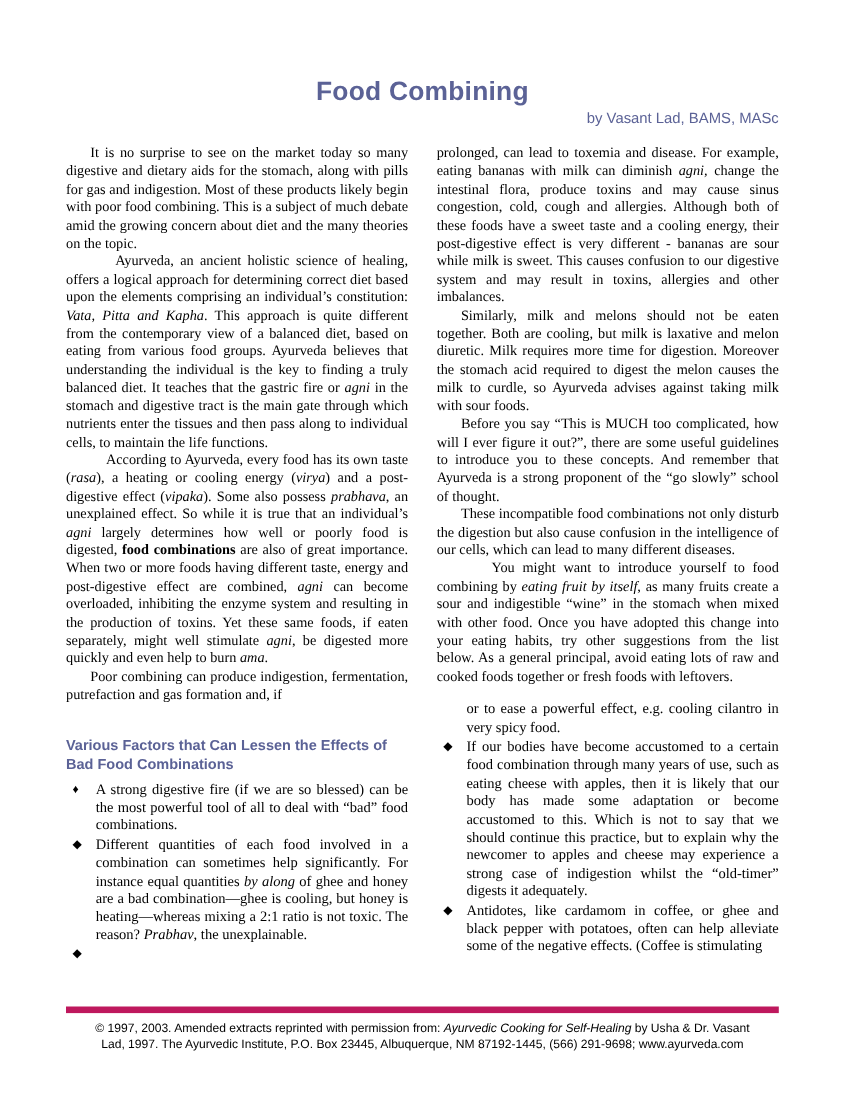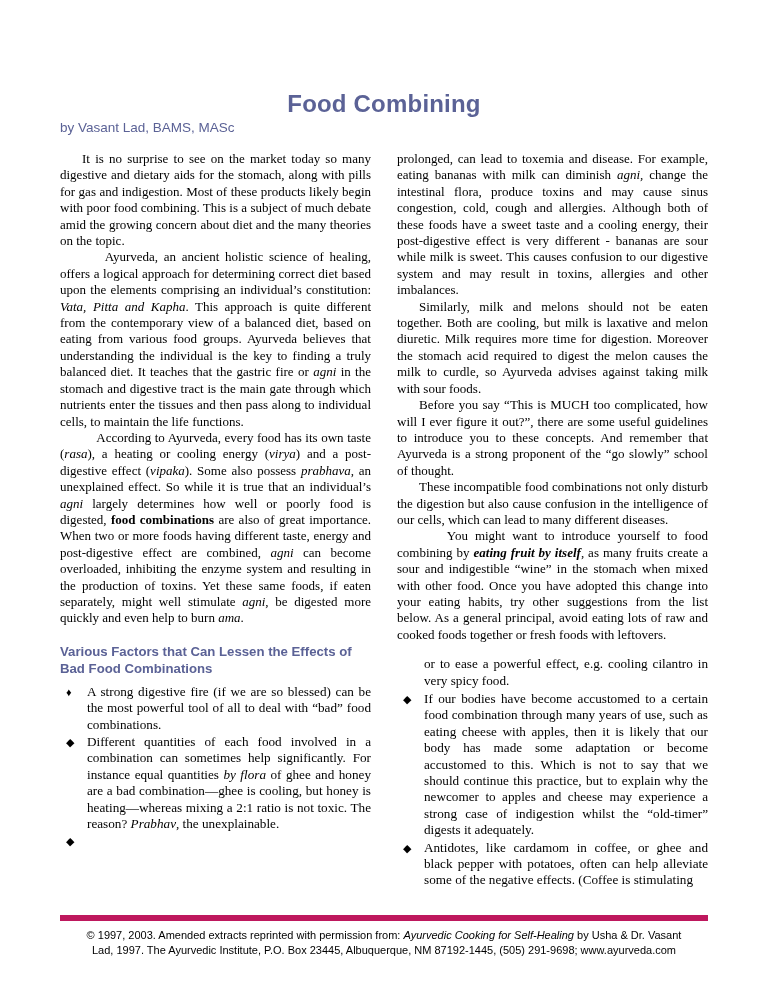--- a/index.html
+++ b/index.html
@@ -12,33 +12,33 @@
     background: #ffffff;
     font-family: "Liberation Serif", serif;
     color: #000000;
     overflow: hidden;
   }
   .page {
     position: relative;
     width: 768px;
     height: 994px;
     box-sizing: border-box;
-    padding: 80px 60px 0 60px;
+    padding: 60px 60px 0 60px;
   }
   .doc-title {
     text-align: center;
     font-family: "Liberation Sans", sans-serif;
     font-size: 24px;
     font-weight: bold;
     color: #5b6296;
     letter-spacing: 0.2px;
     margin: 10px 0 2px 0;
   }
   .doc-subtitle {
-    text-align: left;
+    text-align: right;
     font-family: "Liberation Sans", sans-serif;
     font-size: 13.5px;
     color: #5b6296;
     margin: 0 0 16px 0;
   }
   .columns {
     display: flex;
     gap: 26px;
     align-items: flex-start;
   }
@@ -56,21 +56,21 @@
   }
   p.body.noindent {
     text-indent: 0;
   }
   .section-head {
     font-family: "Liberation Sans", sans-serif;
     font-size: 13.2px;
     font-weight: bold;
     color: #5b6296;
     line-height: 17px;
-    margin: 16px 0 7px 0;
+    margin: 29px 0 7px 0;
     text-align: left;
   }
   ul.bullets {
     list-style: none;
     margin: 0;
     padding: 0;
   }
   ul.bullets li {
     position: relative;
     padding-left: 27px;
@@ -90,21 +90,21 @@
   }
   .lead-in {
     font-size: 13.2px;
     line-height: 16.4px;
     text-align: justify;
     padding-left: 27px;
     margin: 0 0 2px 0;
   }
   em { font-style: italic; }
   .b { font-weight: bold; }
-  .bi { font-weight: bold; font-style: italic; }
+  .bi { font-weight: normal; font-style: italic; }
   .footer {
     position: absolute;
     left: 60px;
     right: 60px;
     bottom: 36px;
     border-top: 6px solid #be185d;
     padding-top: 7px;
     font-family: "Liberation Sans", sans-serif;
     font-size: 11px;
     line-height: 15px;
@@ -130,31 +130,34 @@
       </p>
 
       <p class="body">
         &nbsp;&nbsp;&nbsp;&nbsp;Ayurveda, an ancient holistic science of healing, offers a logical approach for determining correct diet based upon the elements comprising an individual’s constitution: <em>Vata, Pitta and Kapha</em>. This approach is quite different from the contemporary view of a balanced diet, based on eating from various food groups. Ayurveda believes that understanding the individual is the key to finding a truly balanced diet. It teaches that the gastric fire or <em>agni</em> in the stomach and digestive tract is the main gate through which nutrients enter the tissues and then pass along to individual cells, to maintain the life functions.
       </p>
 
       <p class="body">
         &nbsp;&nbsp;&nbsp;&nbsp;According to Ayurveda, every food has its own taste (<em>rasa</em>), a heating or cooling energy (<em>virya</em>) and a post-digestive effect (<em>vipaka</em>). Some also possess <em>prabhava</em>, an unexplained effect. So while it is true that an individual’s <em>agni</em> largely determines how well or poorly food is digested, <span class="b">food combinations</span> are also of great importance. When two or more foods having different taste, energy and post-digestive effect are combined, <em>agni</em> can become overloaded, inhibiting the enzyme system and resulting in the production of toxins. Yet these same foods, if eaten separately, might well stimulate <em>agni</em>, be digested more quickly and even help to burn <em>ama</em>.
       </p>
 
+      <p class="body">
+        <span>Poor combining can produce indigestion, fermentation, putrefaction and gas formation and, if</span>
+      </p>
 
       <div class="section-head">Various Factors that Can Lessen the Effects of Bad Food Combinations</div>
 
       <ul class="bullets">
         <li>
           <span class="dia">♦</span>
           <span>A strong digestive fire (if we are so blessed) can be the most powerful tool of all to deal with “bad” food combinations.</span>
         </li>
         <li>
           <span class="dia">◆</span>
-          <span>Different quantities of each food involved in a combination can sometimes help significantly. For instance equal quantities <em>by flora</em> of ghee and honey are a bad combination—ghee is cooling, but honey is heating—whereas mixing a 2:1 ratio is not toxic. The reason? <em>Prabhav</em>, the unexplainable.</span>
+          <span>Different quantities of each food involved in a combination can sometimes help significantly. For instance equal quantities <em>by along</em> of ghee and honey are a bad combination—ghee is cooling, but honey is heating—whereas mixing a 2:1 ratio is not toxic. The reason? <em>Prabhav</em>, the unexplainable.</span>
         </li>
         <li>
           <span class="dia">◆</span>
         </li>
       </ul>
 
     </div>
 
     <div class="col">
 
@@ -192,16 +195,16 @@
           <span>Antidotes, like cardamom in coffee, or ghee and black pepper with potatoes, often can help alleviate some of the negative effects. (Coffee is stimulating</span>
         </li>
       </ul>
 
     </div>
 
   </div>
 
   <div class="footer">
     <span class="line"><span>© 1997, 2003. Amended extracts reprinted with permission from: </span><em>Ayurvedic Cooking for Self-Healing</em><span> by Usha &amp; Dr. Vasant</span></span>
-    <span class="line">Lad, 1997. The Ayurvedic Institute, P.O. Box 23445, Albuquerque, NM  87192-1445, (505) 291-9698; www.ayurveda.com</span>
+    <span class="line">Lad, 1997. The Ayurvedic Institute, P.O. Box 23445, Albuquerque, NM  87192-1445, (566) 291-9698; www.ayurveda.com</span>
   </div>
 
 </div>
 
 </body></html>

